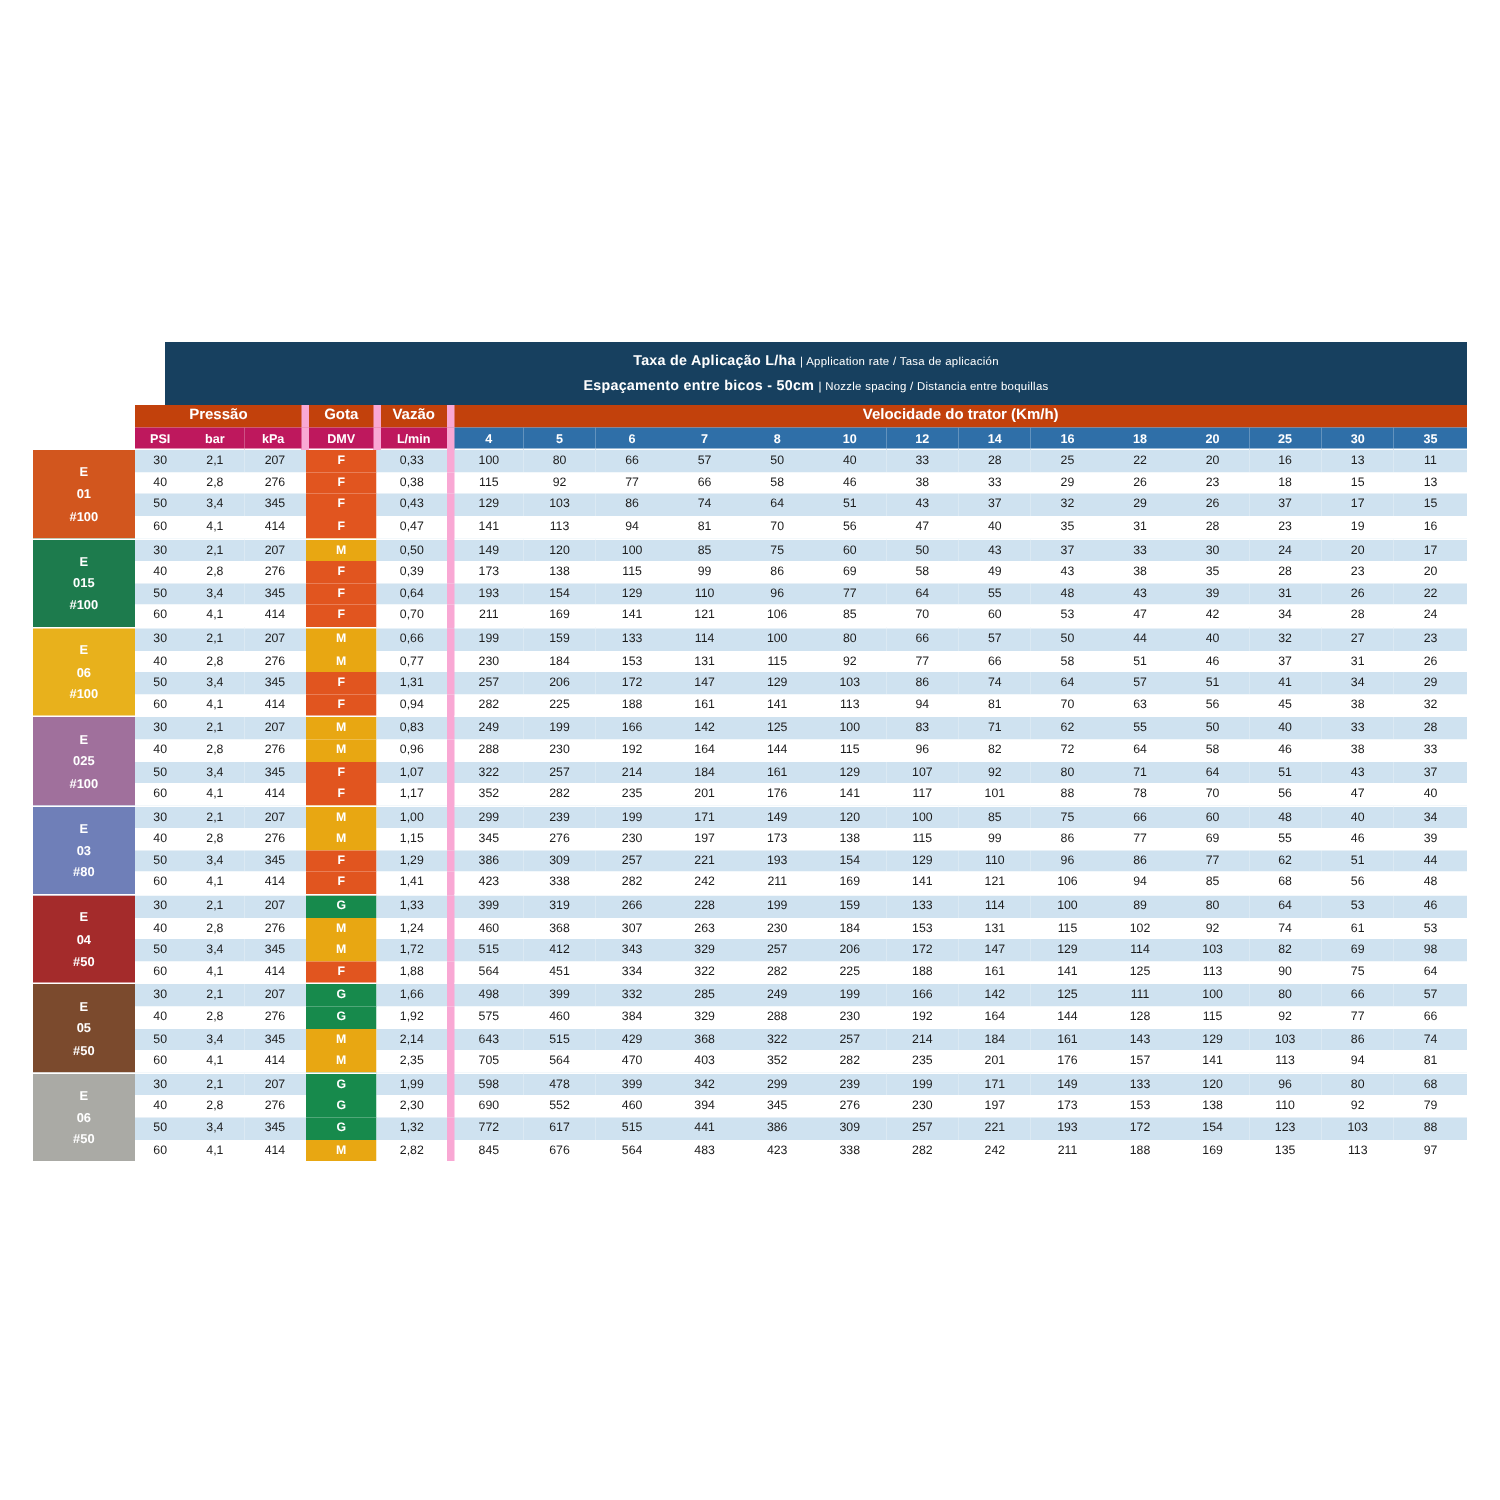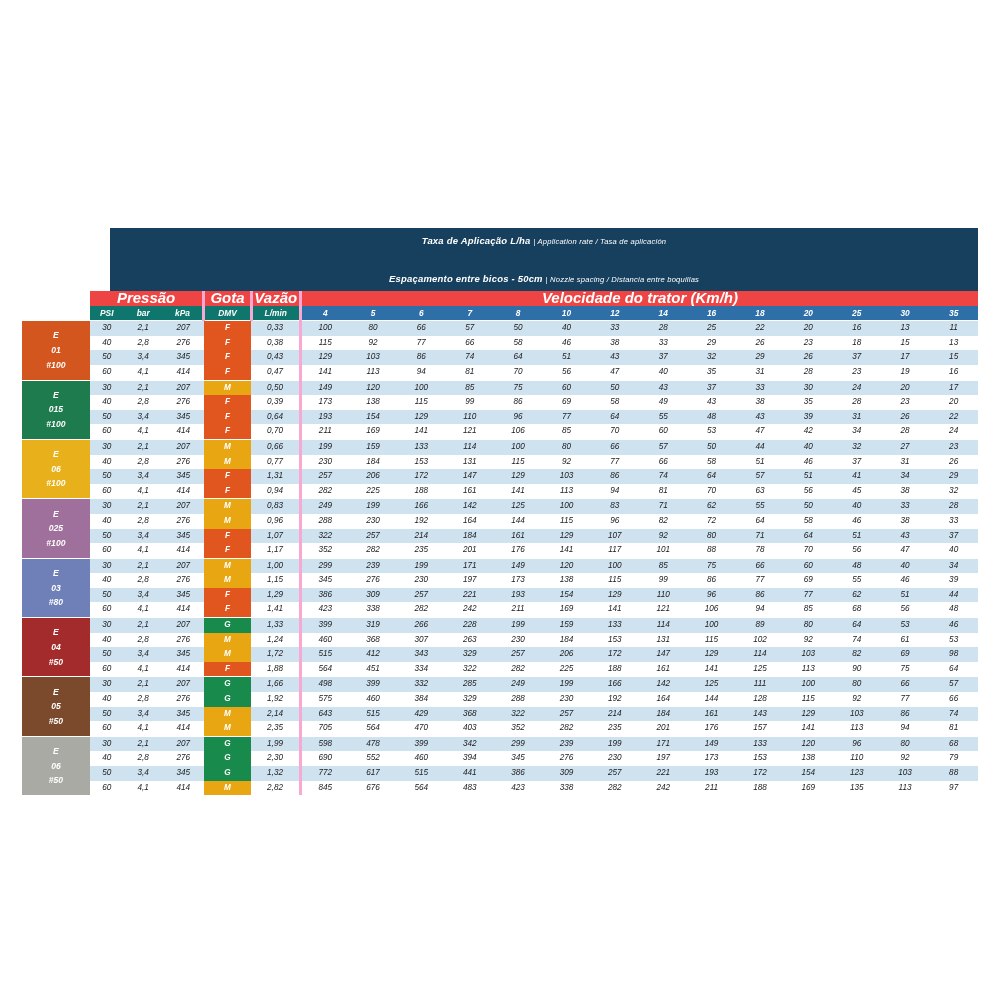--- a/index.html
+++ b/index.html
@@ -1,48 +1,48 @@
 <!DOCTYPE html>
 <html><head>
 <meta charset="utf-8">
 <style>
   html,body{margin:0;padding:0;background:#ffffff;}
   body{width:1000px;height:1000px;font-family:"Liberation Sans",sans-serif;overflow:hidden;}
-  #sheet{position:relative;width:1000px;height:798px;font-style:italic;}
+  #sheet{position:relative;width:1000px;height:798px;}
 
   .wrap{position:absolute;left:22px;top:228px;width:956px;}
 
   
   .hdr-top{position:relative;margin-left:88px;width:868px;}
   .hdr-band{background:#17405f;color:#ffffff;text-align:center;}
   .hdr-band .l1{font-size:9.5px;font-weight:bold;padding:7px 0 3px 0;letter-spacing:.2px;}
-  .hdr-band .l2{font-size:9.5px;font-weight:bold;padding:3px 0 7px 0;letter-spacing:.2px;margin-top:21px;}
+  .hdr-band .l2{font-size:9.5px;font-weight:bold;padding:3px 0 7px 0;letter-spacing:.2px;}
   .hdr-band .l1 .sub,.hdr-band .l2 .sub{font-weight:normal;font-size:7.6px;}
 
   table{border-collapse:collapse;table-layout:fixed;}
   td,th{padding:0;margin:0;}
 
   .maint{width:956px;font-size:8.2px;color:#1b1b1b;}
   .maint td{height:14.6px;text-align:center;vertical-align:middle;line-height:14.6px;white-space:nowrap;}
 
   
   col.c-nozzle{width:66px;}
   col.c-psi{width:33px;}
   col.c-bar{width:38px;}
   col.c-kpa{width:40px;}
   col.c-dmv{width:46px;}
   col.c-lmin{width:48px;}
   col.c-sp{width:47.1px;}
 
-  .blue-head{background:#0f766e;color:#fff;font-weight:bold;font-size:8.4px;}
+  .blue-head{background:#be185d;color:#fff;font-weight:bold;font-size:8.4px;}
   .blue-head2{background:#2f6fa8;color:#fff;font-weight:bold;font-size:8.4px;}
-  .grp-pressao{background:#ef4444;color:#fff;font-weight:bold;font-size:15px;}
+  .grp-pressao{background:#c2410c;color:#fff;font-weight:bold;font-size:10px;}
   .lightblue{background:#cfe2f0;}
   .white{background:#ffffff;}
-  .sep-left{border-left:3px solid #f9a8d4;}
+  .sep-left{border-left:5px solid #f9a8d4;}
 
   .nozzle-cell{color:#fff;font-weight:bold;font-size:8.6px;line-height:11.4px;text-align:center;vertical-align:middle;}
   .nozzle-cell span{display:block;}
 
   .dmv{font-weight:bold;color:#ffffff;}
   .dmv-F{background:#e1551f;}
   .dmv-M{background:#e8a712;}
   .dmv-G{background:#178a4c;}
   .grouptop td{border-top:1.6px solid #ffffff;}
 </style>

